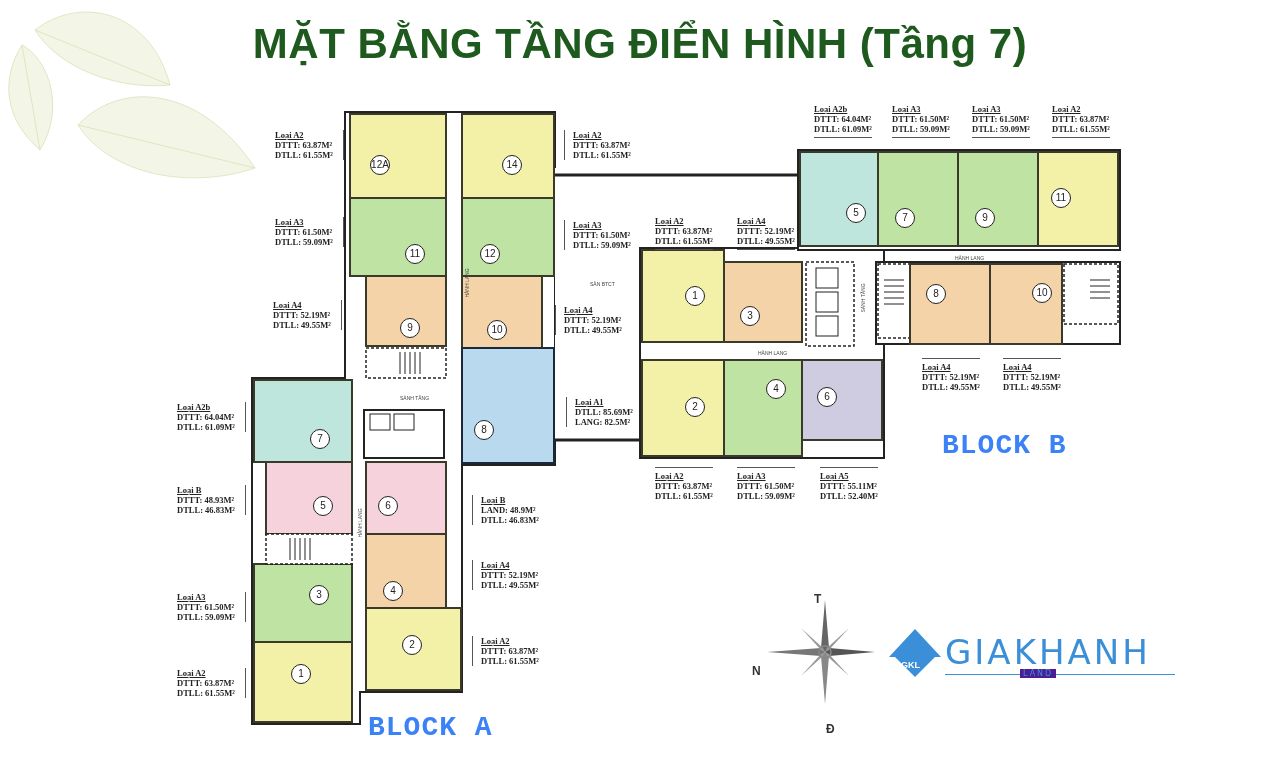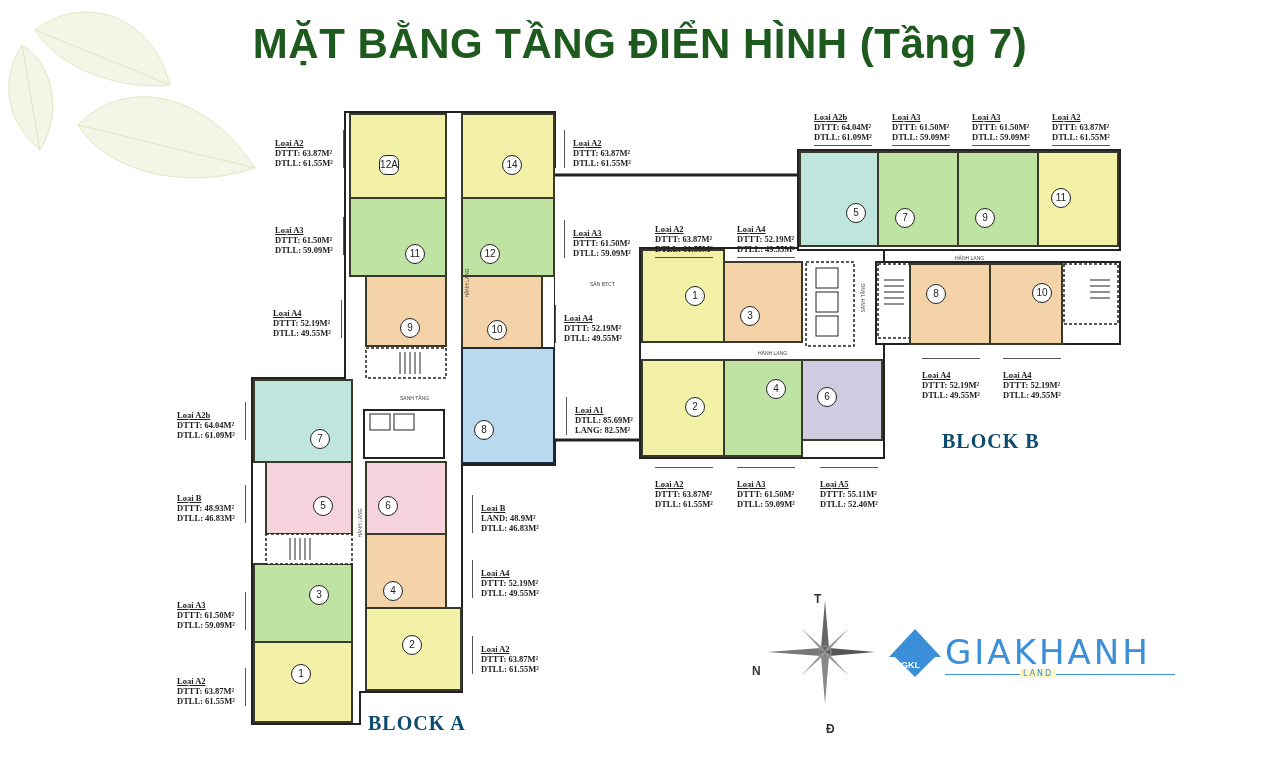--- a/index.html
+++ b/index.html
@@ -1,30 +1,30 @@
 <!DOCTYPE html>
 <html><head>
 <meta charset="utf-8">
 <style>
   html,body{margin:0;padding:0;background:#fff;}
   body{width:1280px;height:767px;position:relative;overflow:hidden;font-family:"Liberation Sans",sans-serif;}
   .title{position:absolute;left:0;width:1280px;top:20px;text-align:center;font-weight:bold;font-size:42px;color:#1e5a1e;letter-spacing:0.5px;}
   .leaves{position:absolute;left:0;top:0;width:260px;height:200px;}
   .plan{position:absolute;left:0;top:0;width:1280px;height:767px;}
   .lbl{position:absolute;font-family:"Liberation Serif",serif;font-weight:bold;font-size:8.5px;line-height:10px;color:#222;}
-  .lbl .t{text-decoration:underline;margin-top:8px;}
+  .lbl .t{text-decoration:underline;}
   .lbl.l{padding-right:10px;border-right:1px solid #555;text-align:left;}
   .lbl.r{padding-left:8px;border-left:1px solid #555;}
   .lbl.d{border-bottom:1px solid #555;padding-bottom:3px;}
   .lbl.u{border-top:1px solid #555;padding-top:3px;}
-  .block{position:absolute;font-weight:bold;font-size:20px;color:#0c4a6e;letter-spacing:1px;font-family:Liberation Serif, serif;}
+  .block{position:absolute;font-weight:bold;font-size:28px;color:#3b82f6;letter-spacing:1px;font-family:Liberation Mono, monospace;}
   .unum{position:absolute;width:18px;height:18px;border:1.5px solid #222;border-radius:50%;background:#fff;font-size:10px;text-align:center;line-height:18px;font-family:"Liberation Sans",sans-serif;color:#222;transform:translate(-50%,-50%);}
   .corr{position:absolute;font-size:5px;color:#444;}
   .logo-text{position:absolute;left:945px;top:632px;font-size:34px;color:#3a8fd8;letter-spacing:3px;font-family:"DejaVu Sans",sans-serif;}
-  .logo-sub{position:absolute;left:1020px;top:669px;font-size:8px;color:#3a8fd8;letter-spacing:2px;font-family:"DejaVu Sans",sans-serif;background:#fef9c3;padding:0 3px;}
+  .logo-sub{position:absolute;left:1020px;top:669px;font-size:8px;color:#3a8fd8;letter-spacing:2px;font-family:"DejaVu Sans",sans-serif;background:#4c1d95;padding:0 3px;}
   .logo-line{position:absolute;left:945px;top:674px;width:230px;height:1px;background:#3a8fd8;}
   .compass-l{position:absolute;font-size:12px;color:#333;font-weight:bold;}
 </style>
 </head>
 <body>
 
 <svg class="leaves" viewBox="0 0 260 200">
   <g fill="#f3f6e6" stroke="#d8e2b8" stroke-width="0.8">
     <path d="M35 30 C80 -5 150 10 170 85 C120 90 60 70 35 30 Z"></path>
     <path d="M22 45 C50 60 65 110 40 150 C5 120 0 80 22 45 Z"></path>
@@ -124,21 +124,21 @@
     <polygon points="24,24 2,4 0,0 4,2" fill="#999"></polygon>
     <circle r="6" fill="none" stroke="#888" stroke-width="1.5"></circle>
   </g>
 
   <g transform="translate(915,655)">
     <polygon points="0,-22 22,0 0,22 -22,0" fill="#3a8fd8"></polygon>
     <polygon points="-26,2 0,-26 26,2 20,2 0,-18 -20,2" fill="#3a8fd8"></polygon>
   </g>
 </svg>
 
-<div class="unum" style="left:389px;top:165px;border-radius:7px;">12A</div>
+<div class="unum" style="left:380px;top:165px;">12A</div>
 <div class="unum" style="left:512px;top:165px;">14</div>
 <div class="unum" style="left:415px;top:254px;">11</div>
 <div class="unum" style="left:490px;top:254px;">12</div>
 <div class="unum" style="left:410px;top:328px;">9</div>
 <div class="unum" style="left:497px;top:330px;">10</div>
 <div class="unum" style="left:484px;top:430px;">8</div>
 <div class="unum" style="left:320px;top:439px;">7</div>
 <div class="unum" style="left:323px;top:506px;">5</div>
 <div class="unum" style="left:388px;top:506px;">6</div>
 <div class="unum" style="left:319px;top:595px;">3</div>

